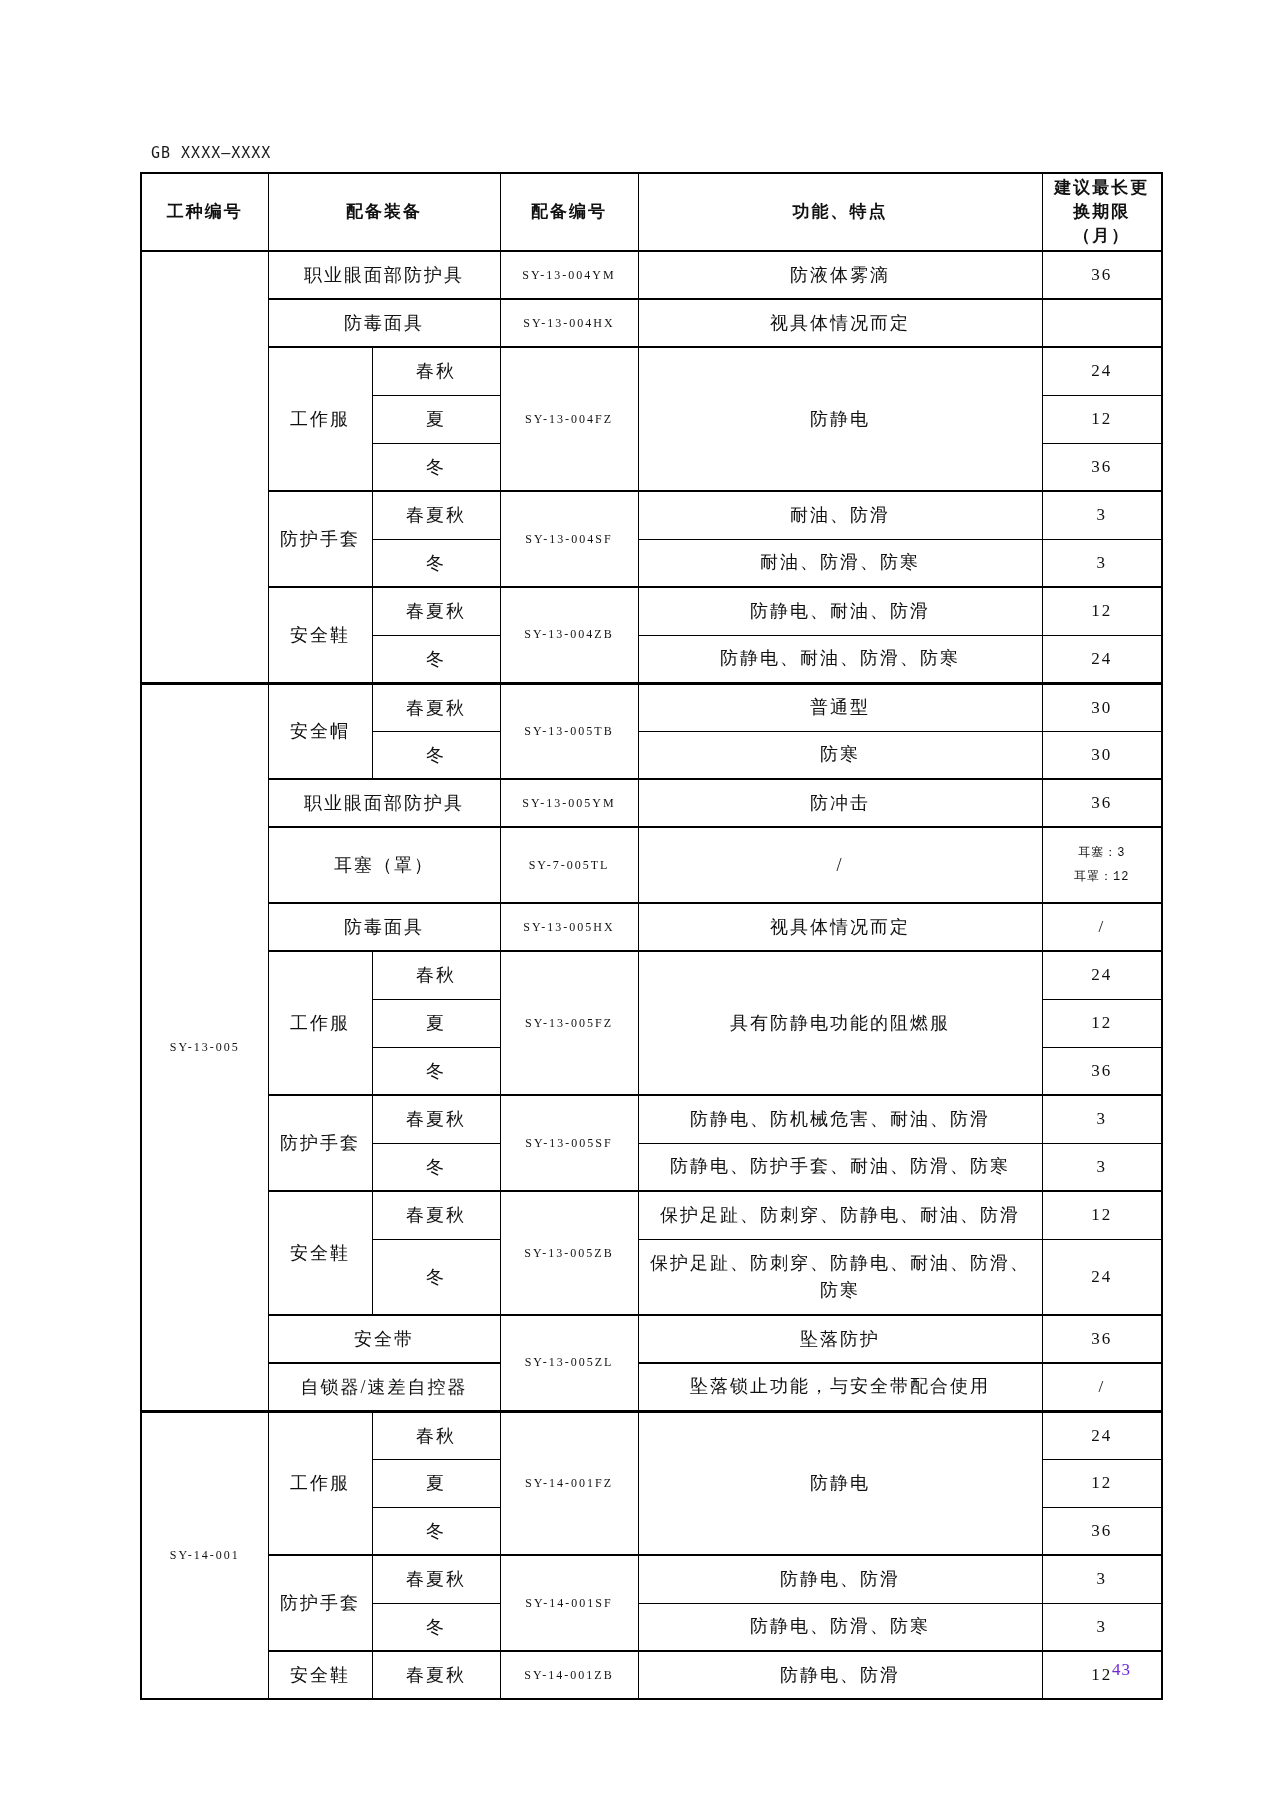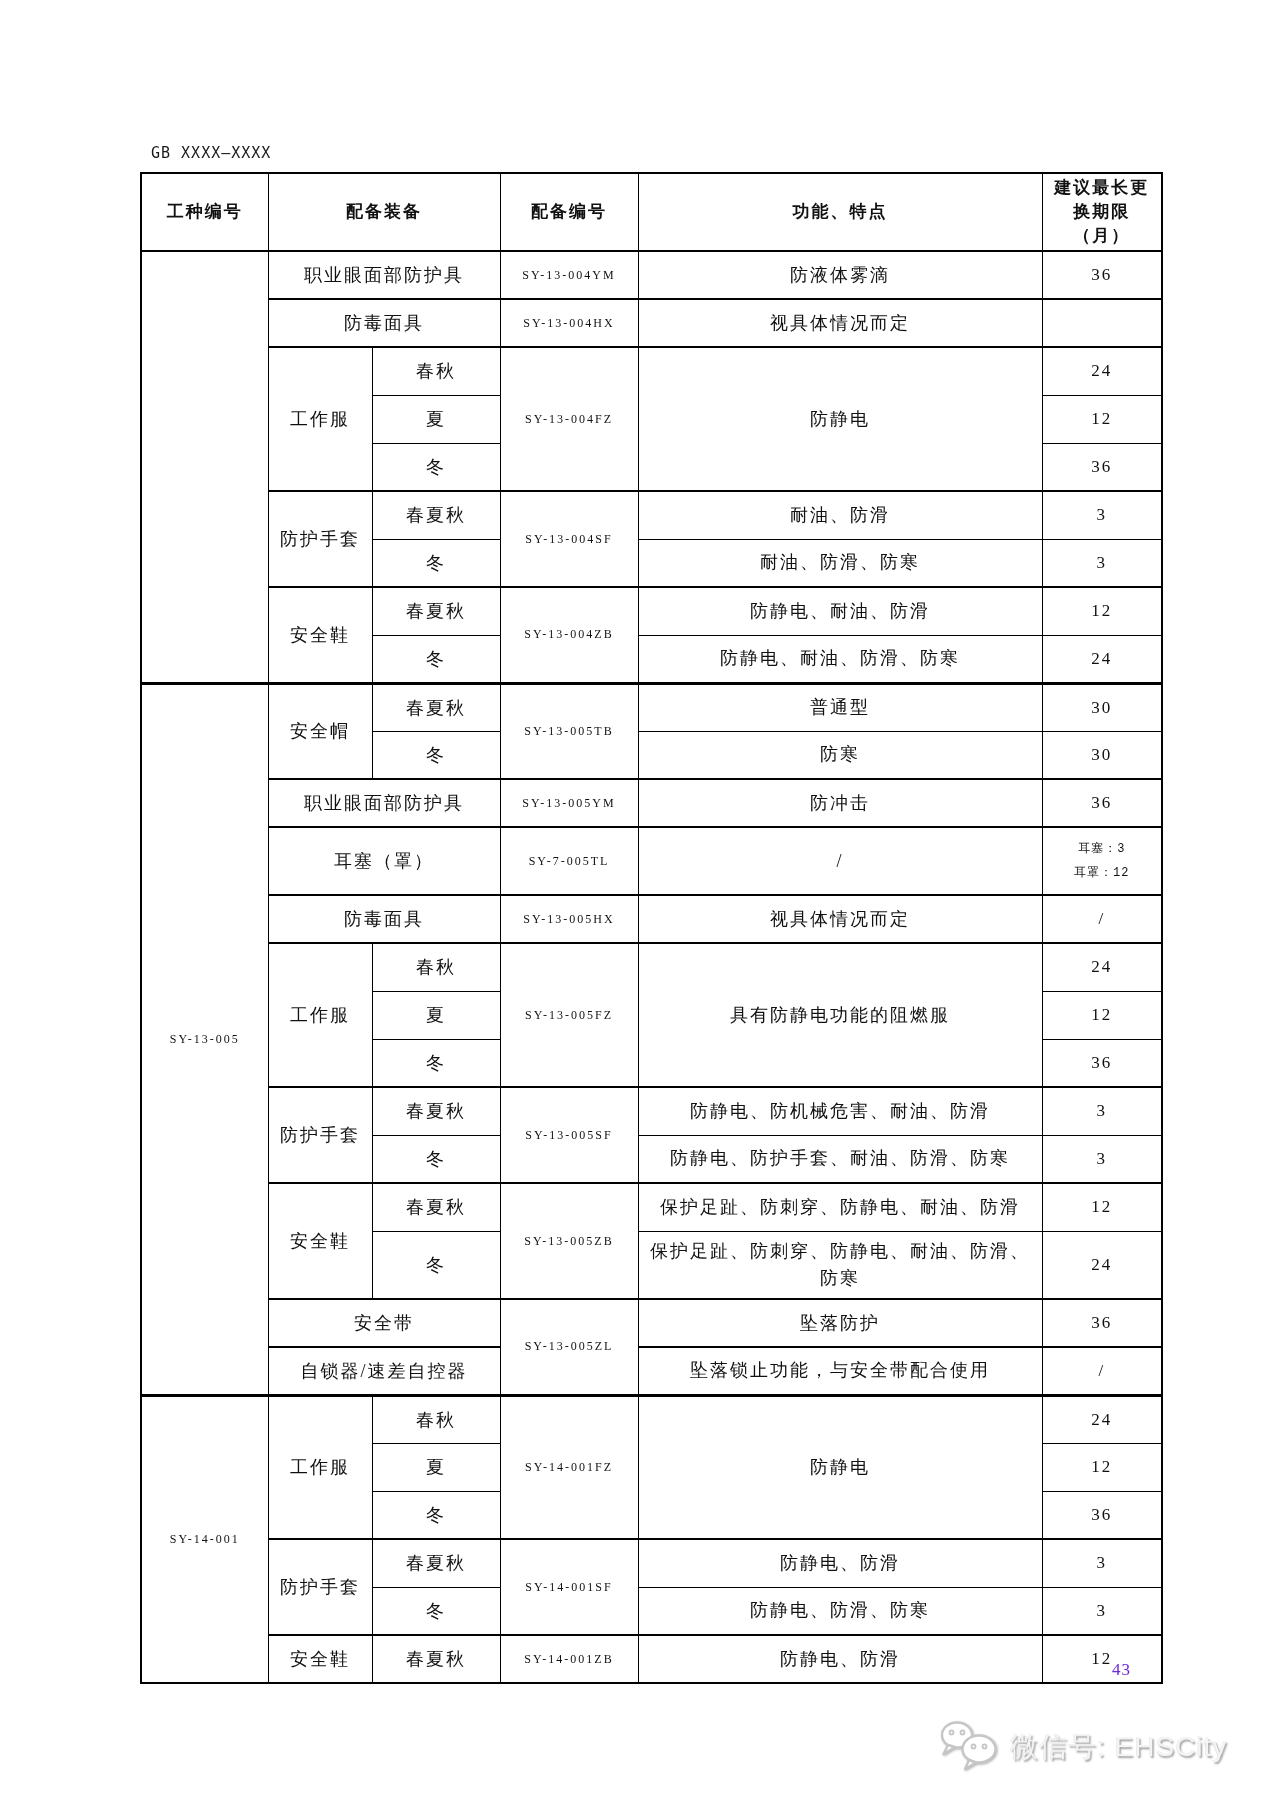--- a/index.html
+++ b/index.html
@@ -27,21 +27,21 @@
     padding:2px 6px;
     text-align:center; vertical-align:middle;
     letter-spacing:2px;
     overflow:hidden;
   }
   table.ppe thead th {
     height:46px; font-weight:bold; font-size:17px;
     border-bottom:2px solid #000; line-height:24px;margin-left:8px;
   }
   table.ppe tbody tr { height:48px; }
-  table.ppe tbody tr.tall { height:68px; }
+  table.ppe tbody tr.tall { height:76px; }
   td.func {
     text-align:left; padding-left:14px; padding-right:12px;
     line-height:27px;
   }
   td.code {
     font-size:12px; letter-spacing:1px;
     font-family:"Liberation Serif","DejaVu Serif",serif;
   }
   td.months { font-size:17px; letter-spacing:1px; }
   td.months .ml { line-height:24px; letter-spacing:1px; font-size:12px;font-family:Liberation Mono, monospace; }
@@ -265,37 +265,14 @@
         <td>春夏秋</td>
         <td class="code">SY-14-001ZB</td>
         <td class="func">防静电、防滑</td>
         <td class="months">12</td>
       </tr>
     </tbody>
   </table>
 
   <div id="page-number">43</div>
 
-  <div id="watermark">
-    <span>
-      <svg width="64" height="54" viewBox="0 0 64 54">
-        <g fill="#ffffff" stroke="#c6c6c6" stroke-width="2.4">
-          <ellipse cx="19" cy="17" rx="15" ry="12.5"></ellipse>
-          <path d="M10 27 L5.5 36 L17 29 Z" stroke-linejoin="round"></path>
-        </g>
-        <g fill="none" stroke="#c6c6c6" stroke-width="1.8">
-          <circle cx="13.5" cy="14.5" r="2"></circle>
-          <circle cx="24.5" cy="14.5" r="2"></circle>
-        </g>
-        <g fill="#ffffff" stroke="#c6c6c6" stroke-width="2.4">
-          <ellipse cx="41" cy="31" rx="16.5" ry="13.5"></ellipse>
-          <path d="M31 42 L27 51 L38 44.5 Z" stroke-linejoin="round"></path>
-        </g>
-        <g fill="none" stroke="#c6c6c6" stroke-width="1.8">
-          <circle cx="35.5" cy="28.5" r="2"></circle>
-          <circle cx="46.5" cy="28.5" r="2"></circle>
-        </g>
-      </svg>
-    </span>
-    <span class="wm-text">微信号: EHSCity</span>
-  </div>
 
 </div>
 
 </body></html>

